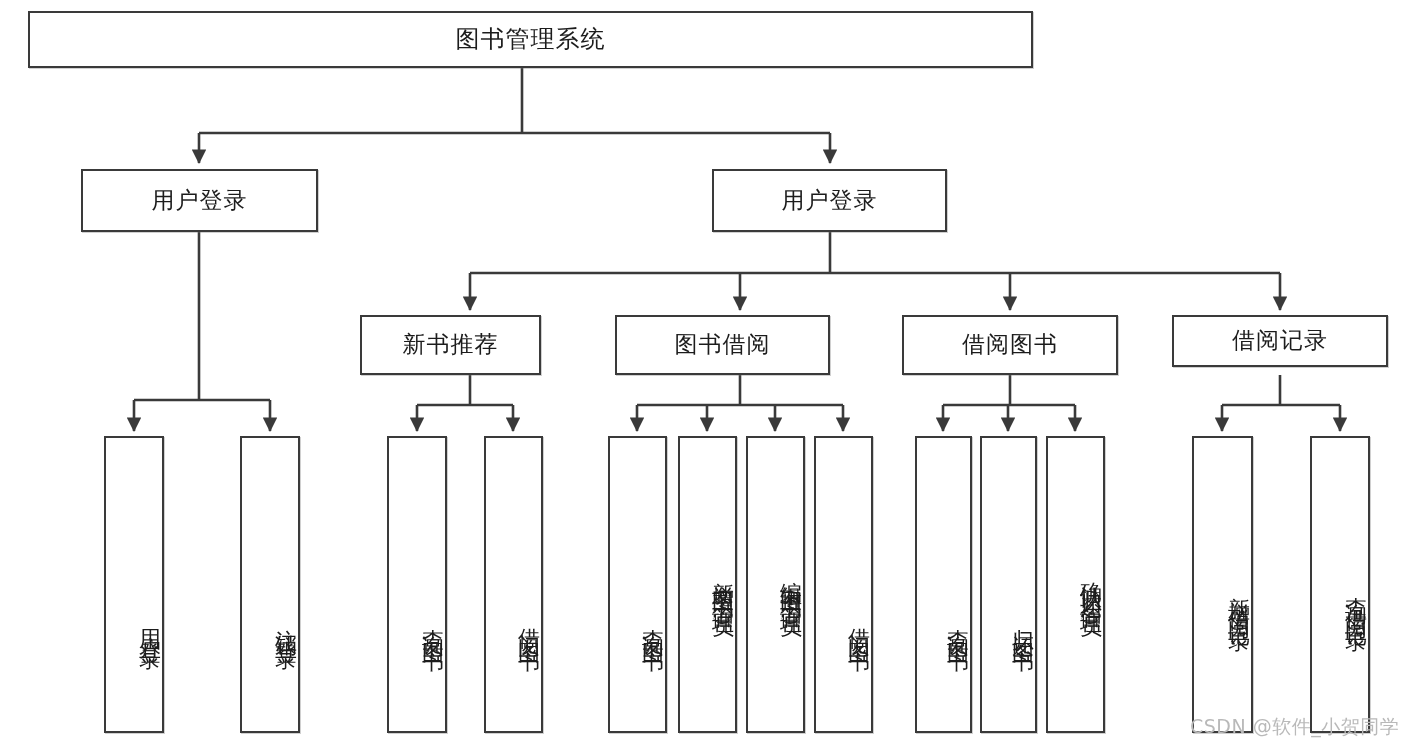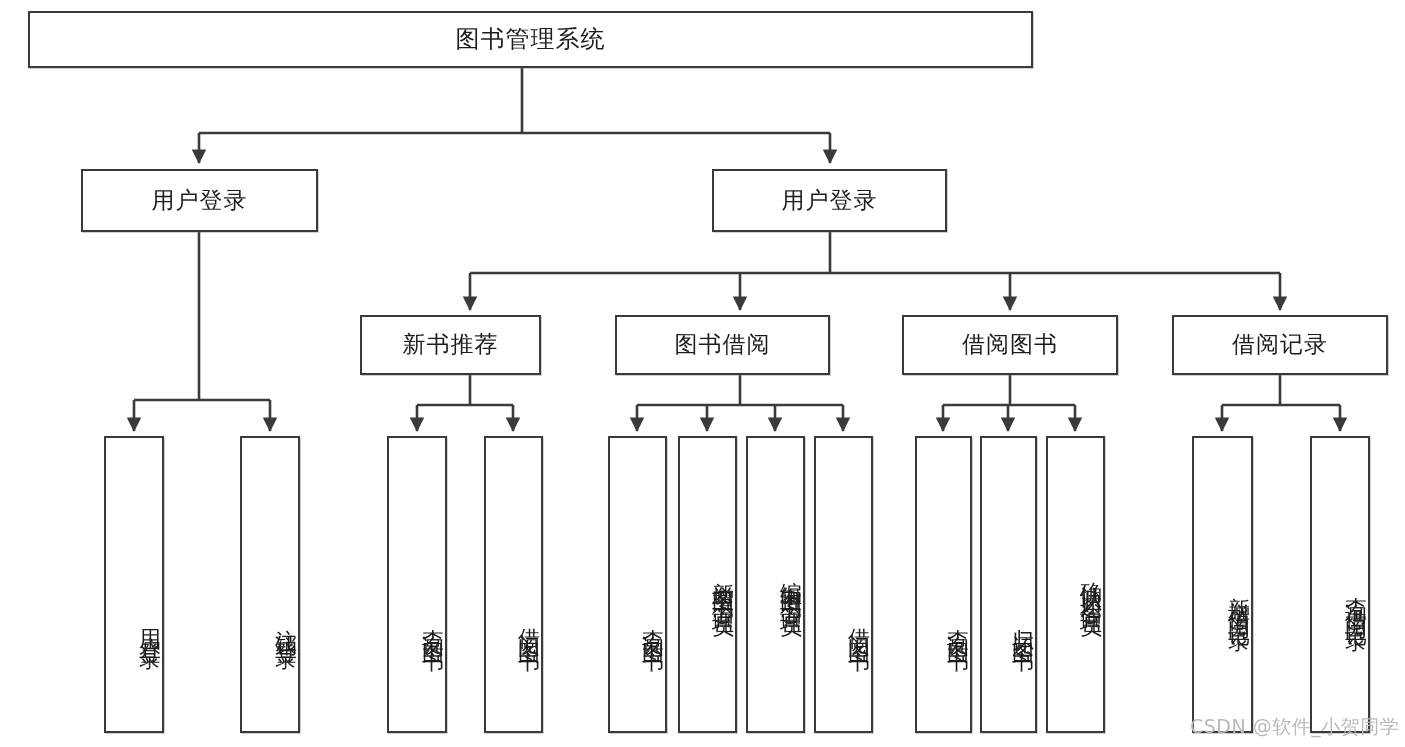--- a/index.html
+++ b/index.html
@@ -115,21 +115,21 @@
   </svg>
 
   <div class="node h root" style="left:20px; top:11px; width:1005px; height:57px;margin-left:8px;">图书管理系统</div>
 
   <div class="node h" style="left:81px; top:169px; width:237px; height:63px;">用户登录</div>
   <div class="node h" style="left:712px; top:169px; width:235px; height:63px;">用户登录</div>
 
   <div class="node h" style="left:360px; top:315px; width:181px; height:60px;">新书推荐</div>
   <div class="node h" style="left:615px; top:315px; width:215px; height:60px;">图书借阅</div>
   <div class="node h" style="left:902px; top:315px; width:216px; height:60px;">借阅图书</div>
-  <div class="node h" style="left:1172px; top:315px; width:216px; height:60px;">借阅记录</div>
+  <div class="node h" style="left:1172px; top:315px; width:216px; height:52px;">借阅记录</div>
 
   <div class="node v" style="left:104px; top:436px; width:60px; height:297px; padding-top:80px;">用户登录</div>
   <div class="node v" style="left:240px; top:436px; width:60px; height:297px; padding-top:80px;">注销登录</div>
 
   <div class="node v" style="left:387px; top:436px; width:60px; height:297px; padding-top:80px;">查询图书</div>
   <div class="node v" style="left:484px; top:436px; width:59px; height:297px; padding-top:80px;">借阅图书</div>
 
   <div class="node v" style="left:608px; top:436px; width:59px; height:297px; padding-top:80px;">查询图书</div>
   <div class="node v tall" style="left:678px; top:436px; width:59px; height:297px;">新增图书（管理员）</div>
   <div class="node v tall" style="left:746px; top:436px; width:59px; height:297px;">编辑图书（管理员）</div>

